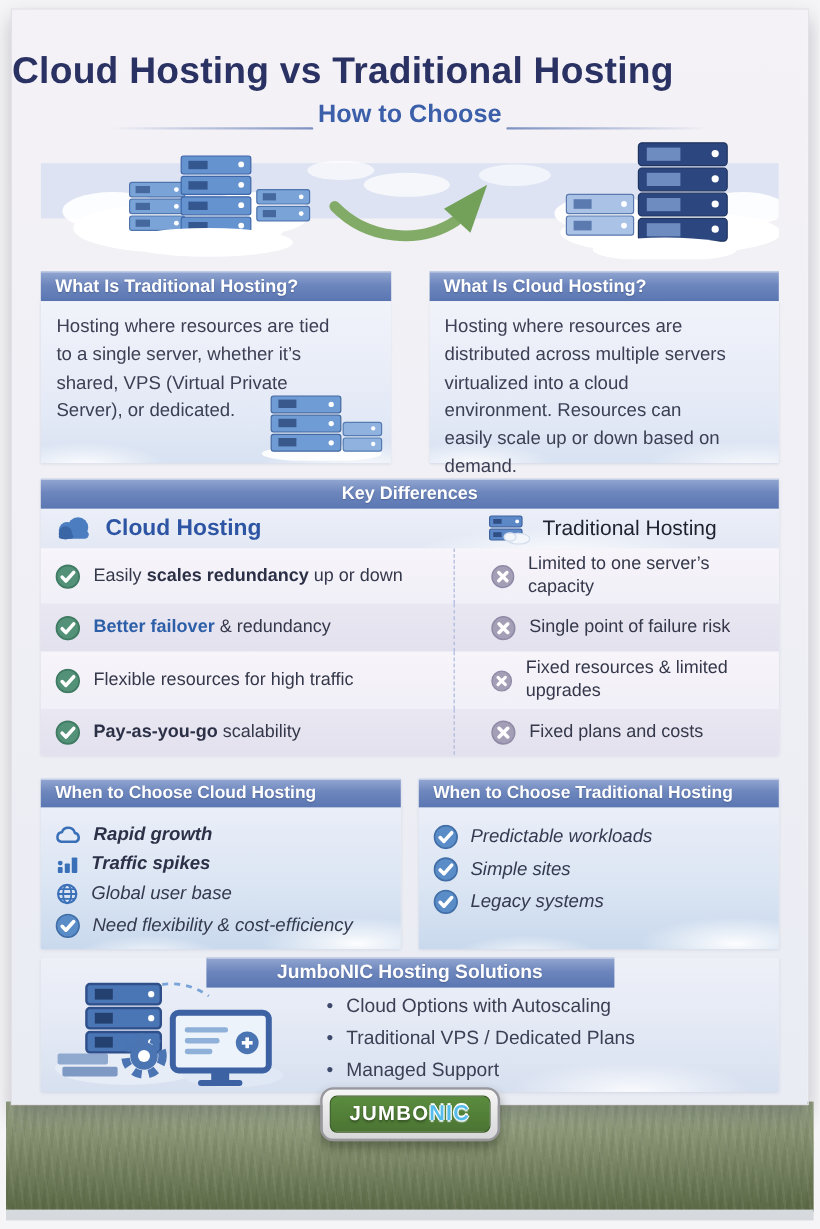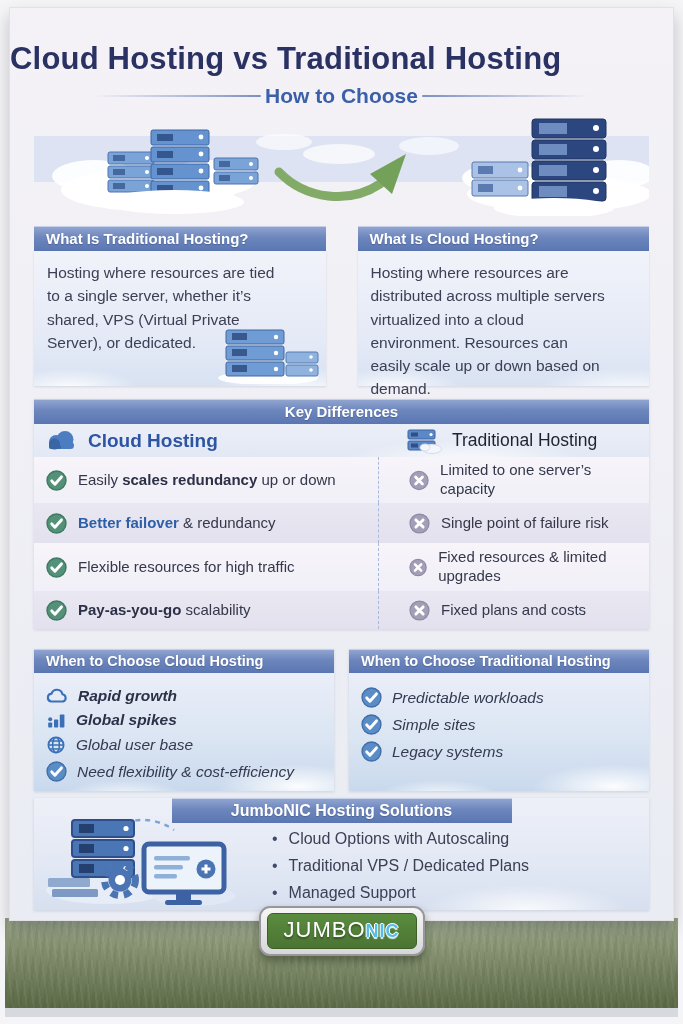--- a/index.html
+++ b/index.html
@@ -18,21 +18,21 @@
   }
   .ground-strip { position:absolute; left:5px; right:5px; top:1008px; height:9px; background:#d6d9de; }
 
   
   .poster { position:absolute; left:10px; top:8px; width:663px; height:912px;
     background:linear-gradient(180deg,#f4f2f6 0%, #efeff5 55%, #e9ecf3 100%);
     box-shadow:0 0 0 1px #e3e1e7, 0 8px 16px rgba(50,55,80,.30); }
 
   .title { margin-top:33px; text-align:left; font-size:31px; font-weight:bold;
     color:#2a3263; letter-spacing:.2px; }
-  .subtitle-row { display:flex; align-items:center; justify-content:center; gap:4px; margin-top:7px; }
+  .subtitle-row { display:flex; align-items:flex-end; justify-content:center; gap:4px; margin-top:7px; }
   .subtitle { font-size:21px; font-weight:bold; color:#3b5fa9; }
   .sub-line { width:168px; height:2px; border-radius:2px; }
   .sub-line.l { background:linear-gradient(90deg, rgba(123,143,192,0), #7b8fc0); }
   .sub-line.r { background:linear-gradient(90deg, #7b8fc0, rgba(123,143,192,0)); }
 
   .hero { margin:8px 24px 0; }
 
   
   .def-row { display:flex; gap:32px; margin:10px 24px 0; }
   .def-box { width:300px; }
@@ -96,21 +96,21 @@
   .sol-list { position:absolute; left:238px; top:32px; }
   .sol-item { font-size:16px; color:#3c4055; margin-bottom:9px; }
   .sol-item::before { content:"•"; color:#3e4a6b; margin-right:11px; font-size:16px; }
 
   
   .sign { position:absolute; left:50%; transform:translateX(-50%); top:906px; z-index:5; }
   .sign-outer { padding:5px 6px; background:linear-gradient(180deg,#f6f6f6,#d7d7da);
     border:2px solid #97979c; border-radius:11px; box-shadow:0 5px 9px rgba(20,30,10,.4); }
   .sign-inner { background:linear-gradient(180deg,#5a8c3e 0%, #4b7433 100%); border:1px solid #3c5f28;
     border-radius:6px; padding:3px 16px 5px; display:flex; align-items:baseline; }
-  .sign-jumbo { font-size:22px; font-weight:400; color:#ffffff; letter-spacing:1px;
+  .sign-jumbo { font-size:17px; font-weight:700; color:#ffffff; letter-spacing:1px;
     text-shadow:0 2px 2px rgba(0,0,0,.35); font-style:normal; }
   .sign-nic { font-size:18px; font-weight:900; color:#56bce9; letter-spacing:1px;
     text-shadow:-1px 0 0 #fff, 1px 0 0 #fff, 0 -1px 0 #fff, 0 2px 1px #e8f4fb; }
 
   svg { display:block; }
 </style>
 </head>
 <body>
 
 <div class="photo">
@@ -350,21 +350,21 @@
             </svg>
             <span class="wi-bold">Rapid growth</span>
           </div>
           <div class="when-item">
             <svg width="20" height="18" viewBox="0 0 20 18">
               <circle cx="4.2" cy="8.2" r="2" fill="#3a70b8"></circle>
               <rect x="2.2" y="11.5" width="4" height="5" rx=".8" fill="#3a70b8"></rect>
               <rect x="8" y="8.5" width="4.2" height="8" rx=".8" fill="#3a70b8"></rect>
               <rect x="13.8" y="3.5" width="4.6" height="13" rx=".8" fill="#3a70b8"></rect>
             </svg>
-            <span class="wi-bold">Global spikes</span>
+            <span class="wi-bold">Traffic spikes</span>
           </div>
           <div class="when-item">
             <svg width="20" height="20" viewBox="0 0 20 20">
               <circle cx="10" cy="10" r="7.6" fill="none" stroke="#3a70b8" stroke-width="1.8"></circle>
               <ellipse cx="10" cy="10" rx="3.4" ry="7.6" fill="none" stroke="#3a70b8" stroke-width="1.5"></ellipse>
               <path d="M2.6,10 H17.4 M4,6 H16 M4,14 H16" stroke="#3a70b8" stroke-width="1.5" fill="none"></path>
             </svg>
             <span>Global user base</span>
           </div>
           <div class="when-item">

